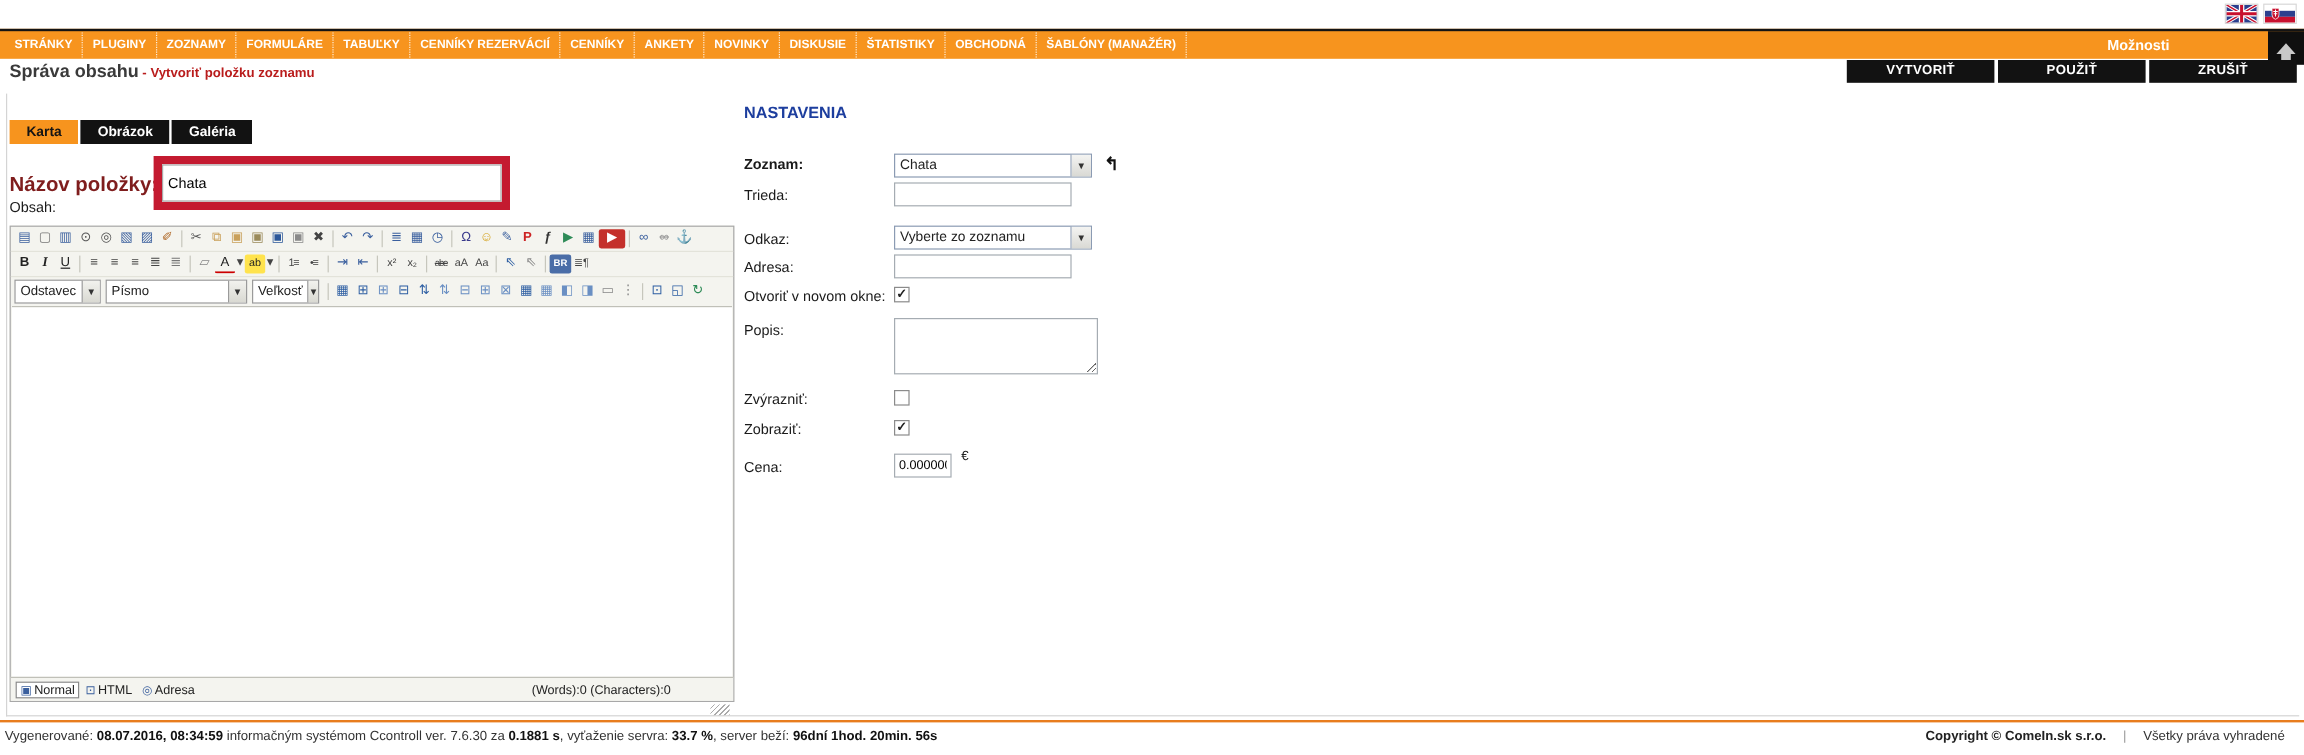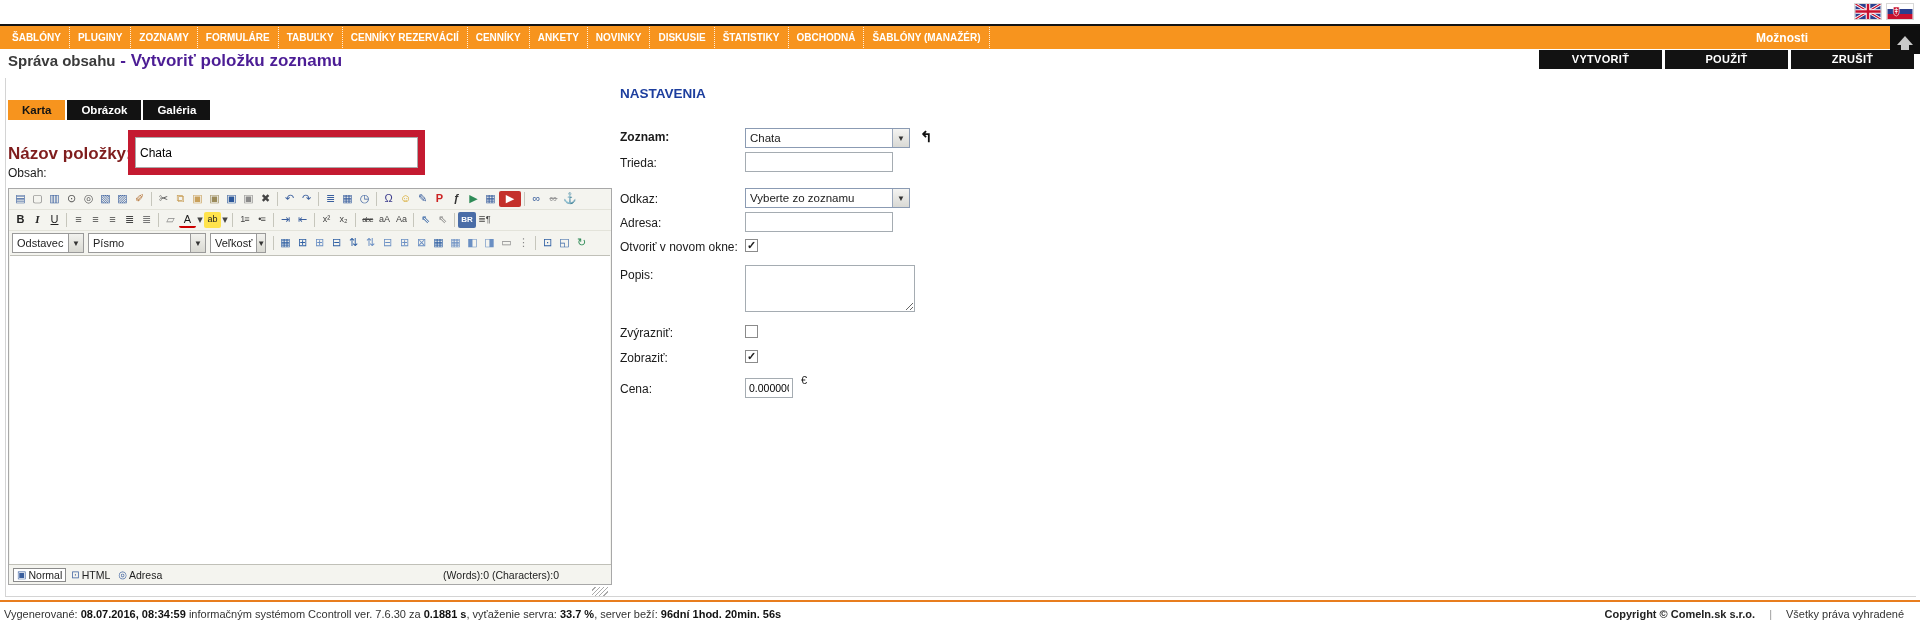--- a/index.html
+++ b/index.html
@@ -18,21 +18,21 @@
   
   .subnav{position:absolute;top:24px;left:0;width:100%;height:25px;background:#f7941e;border-top:2px solid #141414;display:flex;align-items:center;padding-left:4px}
   .snav-item{padding:0 8px;color:#fff;font-size:10px;font-weight:bold;line-height:21px;border-right:1px dotted rgba(255,255,255,.85);white-space:nowrap;cursor:pointer}
   .moznosti{position:absolute;right:112px;color:#fff;font-weight:bold;font-size:12px;cursor:pointer}
   .scrolltop{position:absolute;right:0;top:0;width:30px;height:28px;background:#0f0f0f;display:flex;flex-direction:column;align-items:center;justify-content:center;cursor:pointer}
   .scrolltop .arr{width:0;height:0;border-left:8px solid transparent;border-right:8px solid transparent;border-bottom:9px solid #c9c9c9;position:relative}
   .scrolltop .arr::after{content:"";position:absolute;left:-4px;top:9px;width:8px;height:8px;background:#c9c9c9}
 
   
   .header-title{position:absolute;left:8px;top:51px;font-size:15px;font-weight:bold;color:#3a3a3a;white-space:nowrap}
-  .header-title .sub{color:#4c1d95;font-size:17px}
+  .header-title .sub{color:#b91c1c;font-size:11px}
   .actions{position:absolute;right:6px;top:50px;display:flex;gap:3px}
   .actbtn{width:123px;height:19px;background:#121212;color:#fff;font-size:11px;font-weight:bold;text-align:center;line-height:19px;letter-spacing:.3px;cursor:pointer}
 
   .frame{position:absolute;left:5px;top:78px;width:1911px;height:519px;border-left:1px solid #d4d4d4;border-bottom:1px solid #d4d4d4;pointer-events:none}
 
   
   .tabs{position:absolute;left:8px;top:100px;display:flex;gap:2px}
   .tab{height:20px;line-height:20px;padding:0 14px;background:#121212;color:#fff;font-size:11.5px;font-weight:bold;cursor:pointer}
   .tab.active{background:#f7941e;color:#141414}
 
@@ -102,21 +102,21 @@
         <rect y="12" width="60" height="12" fill="#2b3f8e"></rect>
         <rect y="24" width="60" height="12" fill="#c8102e"></rect>
         <path d="M14,7 h14 v13 q0,7 -7,9 q-7,-2 -7,-9 z" fill="#c8102e" stroke="#ffffff" stroke-width="1.5"></path>
         <path d="M21,9.5 v14 M16.5,13.5 h9 M17.5,18 h7" stroke="#ffffff" stroke-width="2"></path>
       </svg>
     </span>
   </div>
 </div>
 
 <div class="subnav" id="subnav">
-  <div class="snav-item">ŠABLÓNY</div>
+  <div class="snav-item">STRÁNKY</div>
     <div class="snav-item">PLUGINY</div>
     <div class="snav-item">ZOZNAMY</div>
     <div class="snav-item">FORMULÁRE</div>
     <div class="snav-item">TABUĽKY</div>
     <div class="snav-item">CENNÍKY REZERVÁCIÍ</div>
     <div class="snav-item">CENNÍKY</div>
     <div class="snav-item">ANKETY</div>
     <div class="snav-item">NOVINKY</div>
     <div class="snav-item">DISKUSIE</div>
     <div class="snav-item">ŠTATISTIKY</div>

